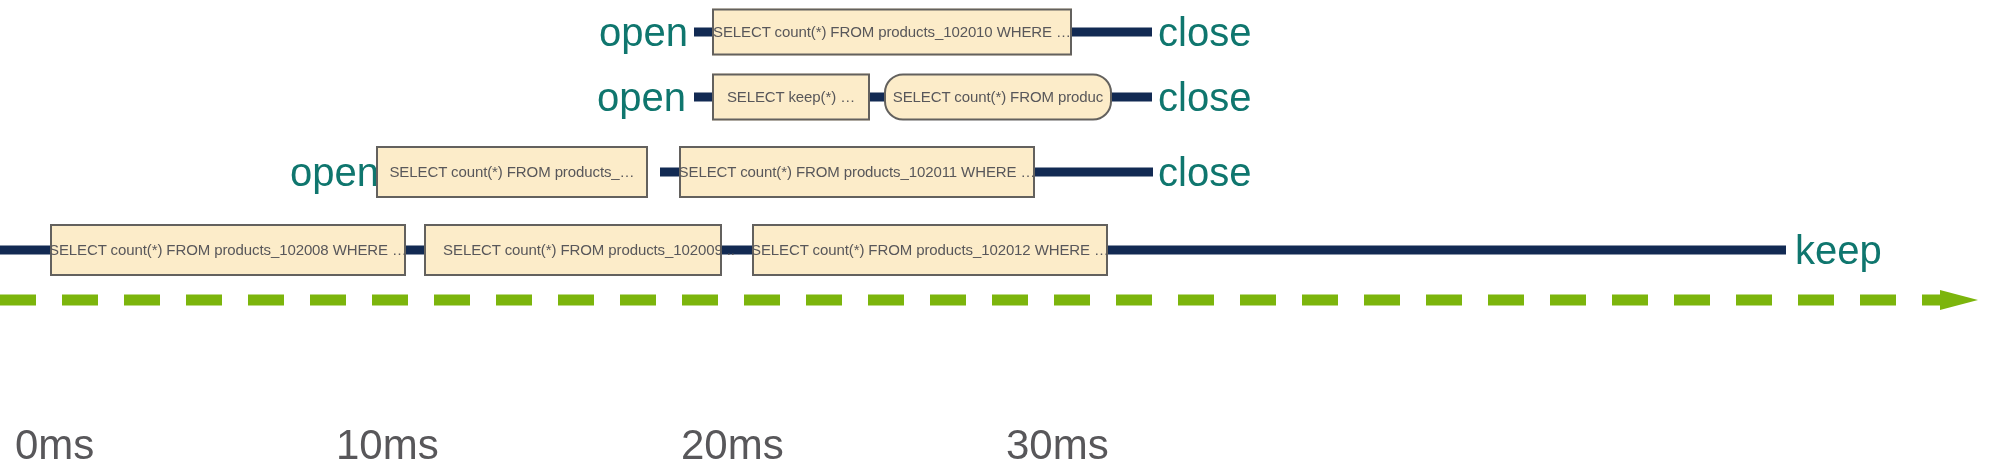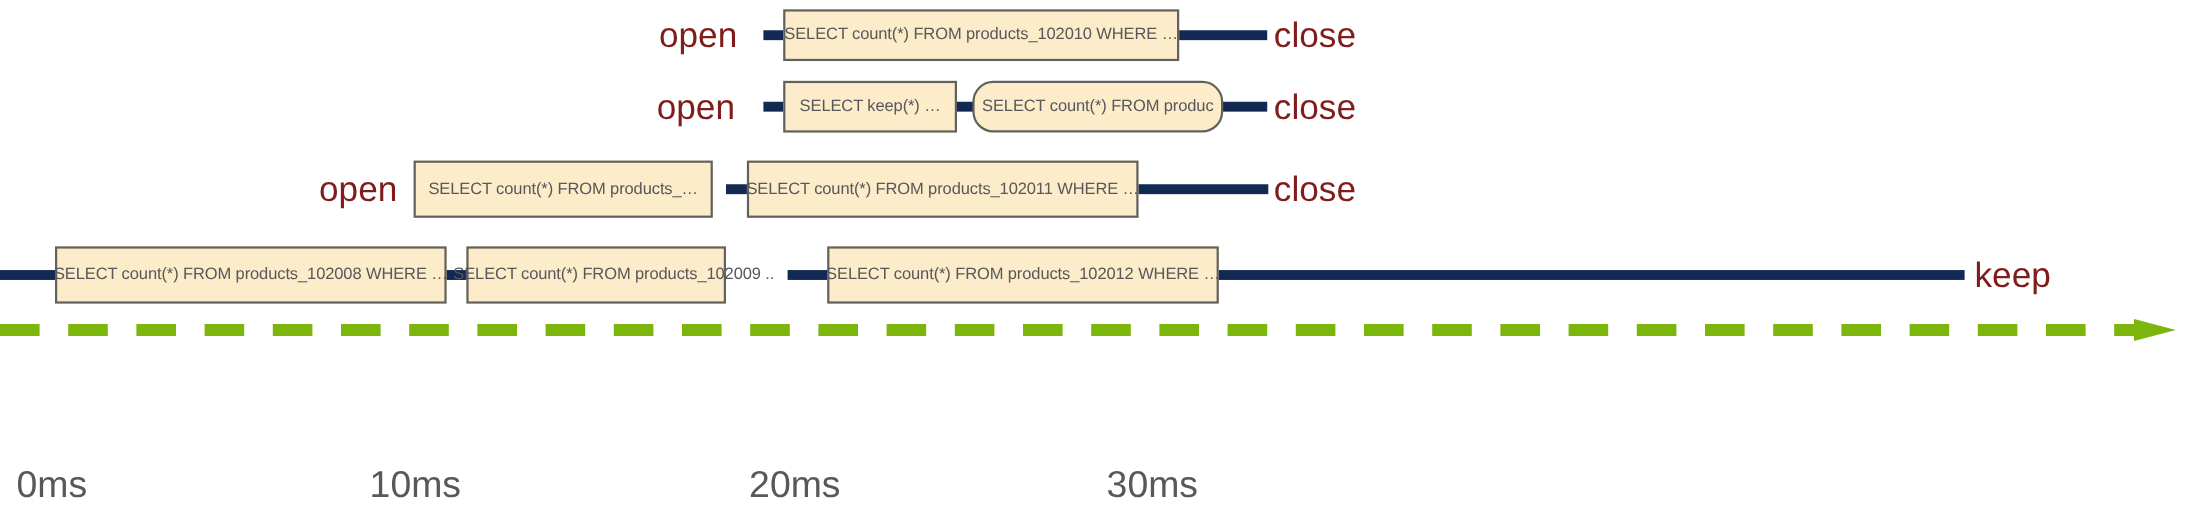--- a/index.html
+++ b/index.html
@@ -52,22 +52,22 @@
     font-size: 15px;
     line-height: 1.1;
     white-space: nowrap;
     letter-spacing: -0.1px;
     padding: 0 10px;
   }
 
   
   .edge-label {
     position: absolute;
-    color: #7f1d1d;
-    font-size: 32px;
+    color: #0f766e;
+    font-size: 40px;
     line-height: 1;
     white-space: nowrap;
     transform: translateY(-50%);
     z-index: 2;
   }
   .edge-label.right { text-align: left; }
 
   
   #timearrow {
     position: absolute;
@@ -76,21 +76,21 @@
     width: 2000px;
     height: 24px;
     z-index: 1;
   }
 
   
   .tick {
     position: absolute;
     top: 424px;
     color: #58575a;
-    font-size: 34px;
+    font-size: 42px;
     line-height: 1;
     white-space: nowrap;
   }
 </style>
 </head>
 <body>
 
 <div id="canvas">
 
   <div class="row" style="top:32px;">
@@ -130,21 +130,21 @@
     <div class="seg" style="left:1031px; top:0; width:122px;"></div>
     <div class="edge-label right" style="left:1158px; top:0;">close</div>
   </div>
 
   <div class="row" style="top:250px;">
     <div class="seg" style="left:0px; top:0; width:66px;"></div>
     <div class="qbox" style="left:50px; top:0; width:356px; height:52px;">
       <span>SELECT count(*) FROM products_102008 WHERE …</span>
     </div>
     <div class="seg" style="left:400px; top:0; width:32px;"></div>
-    <div class="qbox" style="left:424px; top:0; width:236px; height:52px;padding-left:32px;">
+    <div class="qbox" style="left:424px; top:0; width:298px; height:52px;padding-left:32px;">
       <span>SELECT count(*) FROM products_102009 ..</span>
     </div>
     <div class="seg" style="left:716px; top:0; width:42px;"></div>
     <div class="qbox" style="left:752px; top:0; width:356px; height:52px;">
       <span>SELECT count(*) FROM products_102012 WHERE …</span>
     </div>
     <div class="seg" style="left:1104px; top:0; width:682px;"></div>
     <div class="edge-label right" style="left:1795px; top:0;">keep</div>
   </div>
 

